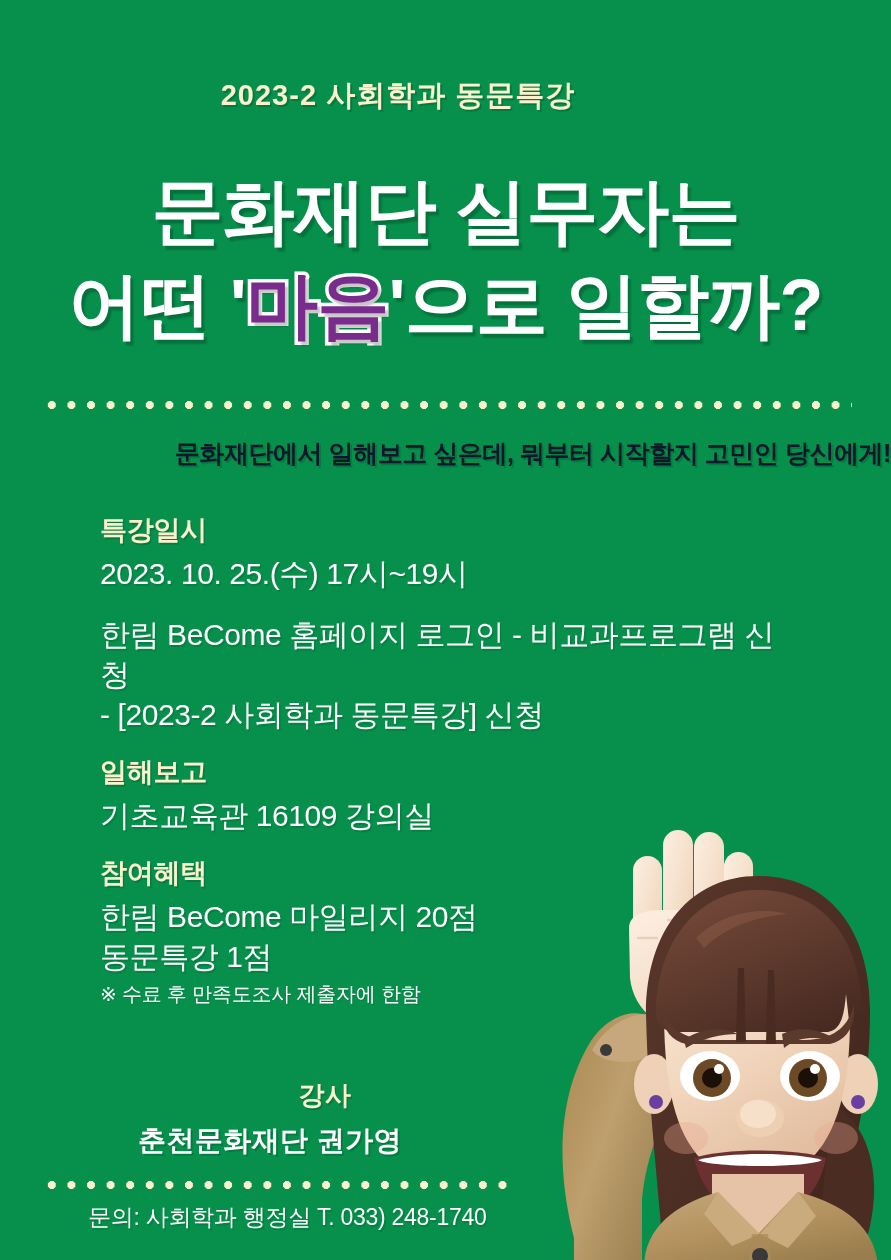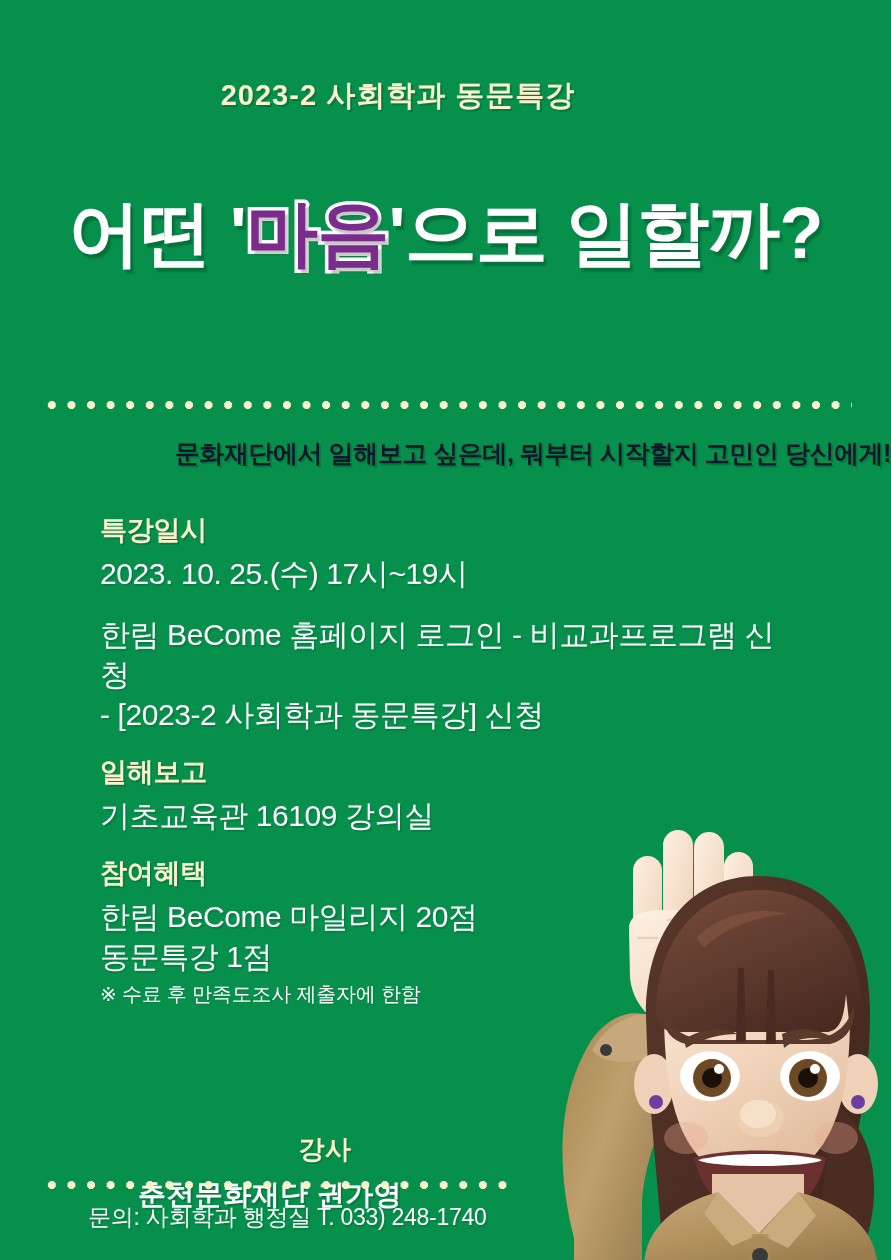--- a/index.html
+++ b/index.html
@@ -45,21 +45,21 @@
   }
   .title-line {
     color: #ffffff;
     font-size: 72px;
     font-weight: 900;
     line-height: 1.22;
     letter-spacing: -0.012em;
     text-shadow: 3px 4px 2px rgba(0,0,0,0.22);
     white-space: nowrap;
   }
-  .title-line.second { margin-top: 22px; }
+  .title-line.second { margin-top: 6px; }
   .hl {
     color: #7A2C8D;
     -webkit-text-stroke: 7px #ffffff;
     paint-order: stroke fill;
     text-shadow: 3px 4px 2px rgba(0,0,0,0.22);
   }
 
   
   .dots {
     position: absolute;
@@ -127,21 +127,21 @@
     font-size: 20px;
     font-weight: 400;
     letter-spacing: -0.01em;
     margin-top: 5px;
     text-shadow: 1px 1px 1px rgba(0,0,0,0.13);
   }
 
   
   .speaker {
     position: absolute;
-    top: 1132px;
+    top: 1078px;
     left: 0;
     width: 650px;
     text-align: center;
   }
   .speaker-label {
     color: #FAF2CD;
     font-size: 26px;
     font-weight: 800;
     letter-spacing: 0.02em;
     text-shadow: 1.5px 1.5px 0 rgba(0,0,0,0.15);
@@ -181,20 +181,21 @@
   .character svg { display: block; width: 100%; height: 100%; }
 </style>
 </head>
 <body>
 
 <div class="poster">
 
   <div class="kicker">2023-2 사회학과 동문특강</div>
 
   <div class="title-block">
+    <div class="title-line first">문화재단 실무자는</div>
     <div class="title-line second"><span>어떤 '</span><span class="hl">마음</span><span>'으로 일할까?</span></div>
   </div>
 
   <div class="dots dots--top"></div>
 
   <div class="subtitle">문화재단에서 일해보고 싶은데, 뭐부터 시작할지 고민인 당신에게!</div>
 
   <div class="info">
 
     <div class="info-group">

